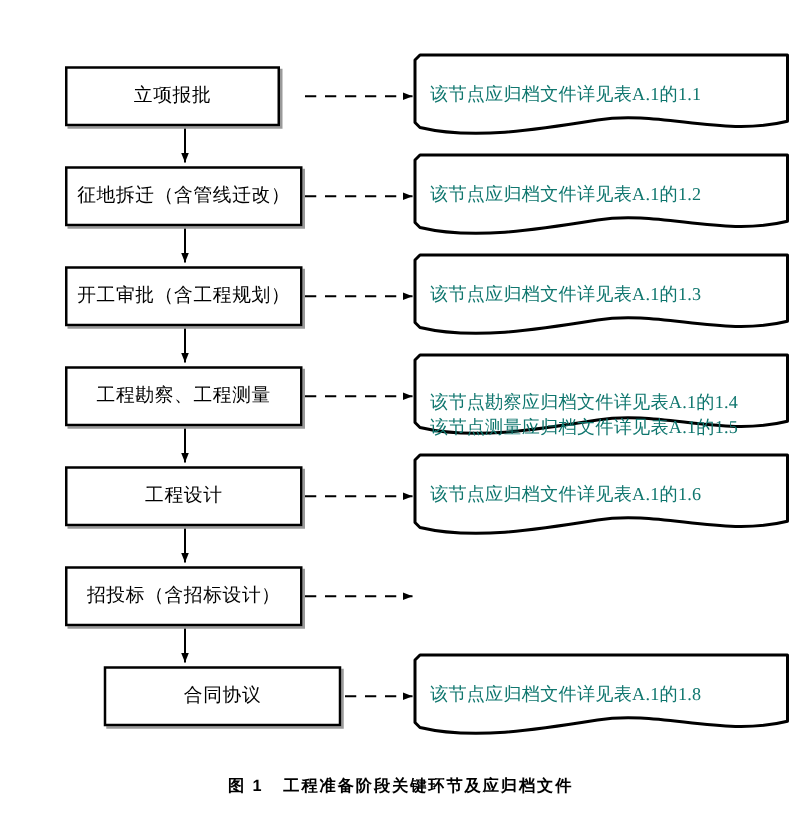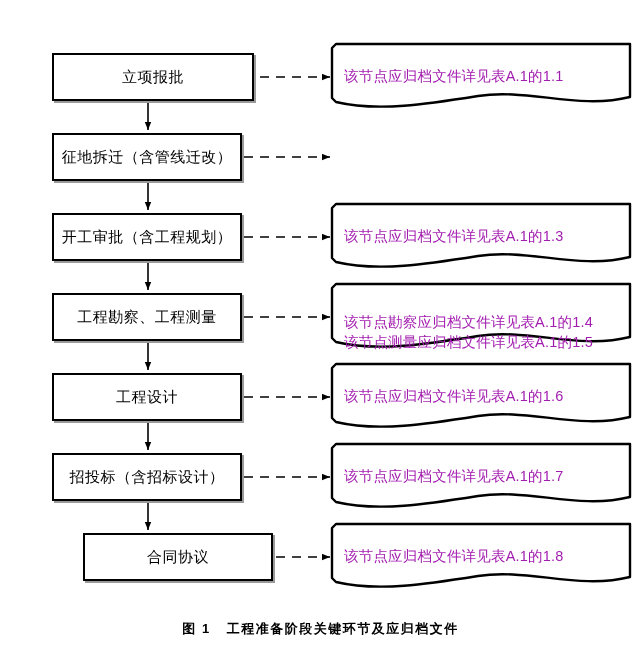--- a/index.html
+++ b/index.html
@@ -58,24 +58,24 @@
     left: 16px;
     top: 0;
     width: 290px;
     height: 100%;
     display: flex;
     flex-direction: column;
     justify-content: center;
     align-items: flex-start;
   }
   .doc-line {
-    font-family: Liberation Sans, sans-serif;
+    font-family: Liberation Serif, serif;
     font-size: 14.5px;
     line-height: 20px;
-    color: #a21caf;
+    color: #0f766e;
     white-space: nowrap;
     letter-spacing: 0.2px;
   }
 
   
   .connector-layer {
     position: absolute;
     left: 0;
     top: 0;
     width: 641px;
@@ -126,34 +126,42 @@
       <line x1="244" y1="77" x2="330" y2="77" stroke="#000000" stroke-width="1.6" stroke-dasharray="9,7" marker-end="url(#arrow-solid)"></line>
       <line x1="244" y1="157" x2="330" y2="157" stroke="#000000" stroke-width="1.6" stroke-dasharray="9,7" marker-end="url(#arrow-solid)"></line>
       <line x1="244" y1="237" x2="330" y2="237" stroke="#000000" stroke-width="1.6" stroke-dasharray="9,7" marker-end="url(#arrow-solid)"></line>
       <line x1="244" y1="317" x2="330" y2="317" stroke="#000000" stroke-width="1.6" stroke-dasharray="9,7" marker-end="url(#arrow-solid)"></line>
       <line x1="244" y1="397" x2="330" y2="397" stroke="#000000" stroke-width="1.6" stroke-dasharray="9,7" marker-end="url(#arrow-solid)"></line>
       <line x1="244" y1="477" x2="330" y2="477" stroke="#000000" stroke-width="1.6" stroke-dasharray="9,7" marker-end="url(#arrow-solid)"></line>
       <line x1="244" y1="557" x2="330" y2="557" stroke="#000000" stroke-width="1.6" stroke-dasharray="9,7" marker-end="url(#arrow-solid)"></line>
     </g>
   </svg>
 
-  <div class="process-box" style="left:52px; top:53px; width:202px; height:48px;">
+  <div class="process-box" style="left:52px; top:53px; width:172px; height:48px;">
     <span class="process-box-label">立项报批</span>
   </div>
   <div class="doc-shape" style="left:328px; top:40px; width:306px; height:72px;">
     <svg width="306" height="72" viewBox="0 0 306 72">
       <path d="M4,8 L8,4 L302,4 L302,57 C250,70 200,48 150,56 C100,64 50,72 8,62 L4,58 Z" fill="#ffffff" stroke="#000000" stroke-width="2.4" stroke-linejoin="round"></path>
     </svg>
     <div class="doc-text">
       <span class="doc-line">该节点应归档文件详见表A.1的1.1</span>
     </div>
   </div>
 
   <div class="process-box" style="left:52px; top:133px; width:190px; height:48px;">
     <span class="process-box-label">征地拆迁（含管线迁改）</span>
+  </div>
+  <div class="doc-shape" style="left:328px; top:120px; width:306px; height:72px;">
+    <svg width="306" height="72" viewBox="0 0 306 72">
+      <path d="M4,8 L8,4 L302,4 L302,57 C250,70 200,48 150,56 C100,64 50,72 8,62 L4,58 Z" fill="#ffffff" stroke="#000000" stroke-width="2.4" stroke-linejoin="round"></path>
+    </svg>
+    <div class="doc-text">
+      <span class="doc-line">该节点应归档文件详见表A.1的1.2</span>
+    </div>
   </div>
 
   <div class="process-box" style="left:52px; top:213px; width:190px; height:48px;">
     <span class="process-box-label">开工审批（含工程规划）</span>
   </div>
   <div class="doc-shape" style="left:328px; top:200px; width:306px; height:72px;">
     <svg width="306" height="72" viewBox="0 0 306 72">
       <path d="M4,8 L8,4 L302,4 L302,57 C250,70 200,48 150,56 C100,64 50,72 8,62 L4,58 Z" fill="#ffffff" stroke="#000000" stroke-width="2.4" stroke-linejoin="round"></path>
     </svg>
     <div class="doc-text">
@@ -182,28 +190,20 @@
       <path d="M4,8 L8,4 L302,4 L302,57 C250,70 200,48 150,56 C100,64 50,72 8,62 L4,58 Z" fill="#ffffff" stroke="#000000" stroke-width="2.4" stroke-linejoin="round"></path>
     </svg>
     <div class="doc-text">
       <span class="doc-line">该节点应归档文件详见表A.1的1.6</span>
     </div>
   </div>
 
   <div class="process-box" style="left:52px; top:453px; width:190px; height:48px;">
     <span class="process-box-label">招投标（含招标设计）</span>
   </div>
-  <div class="doc-shape" style="left:328px; top:440px; width:306px; height:72px;">
-    <svg width="306" height="72" viewBox="0 0 306 72">
-      <path d="M4,8 L8,4 L302,4 L302,57 C250,70 200,48 150,56 C100,64 50,72 8,62 L4,58 Z" fill="#ffffff" stroke="#000000" stroke-width="2.4" stroke-linejoin="round"></path>
-    </svg>
-    <div class="doc-text">
-      <span class="doc-line">该节点应归档文件详见表A.1的1.7</span>
-    </div>
-  </div>
 
   <div class="process-box" style="left:52px; top:533px; width:190px; height:48px;margin-left:31px;">
     <span class="process-box-label">合同协议</span>
   </div>
   <div class="doc-shape" style="left:328px; top:520px; width:306px; height:72px;">
     <svg width="306" height="72" viewBox="0 0 306 72">
       <path d="M4,8 L8,4 L302,4 L302,57 C250,70 200,48 150,56 C100,64 50,72 8,62 L4,58 Z" fill="#ffffff" stroke="#000000" stroke-width="2.4" stroke-linejoin="round"></path>
     </svg>
     <div class="doc-text">
       <span class="doc-line">该节点应归档文件详见表A.1的1.8</span>

